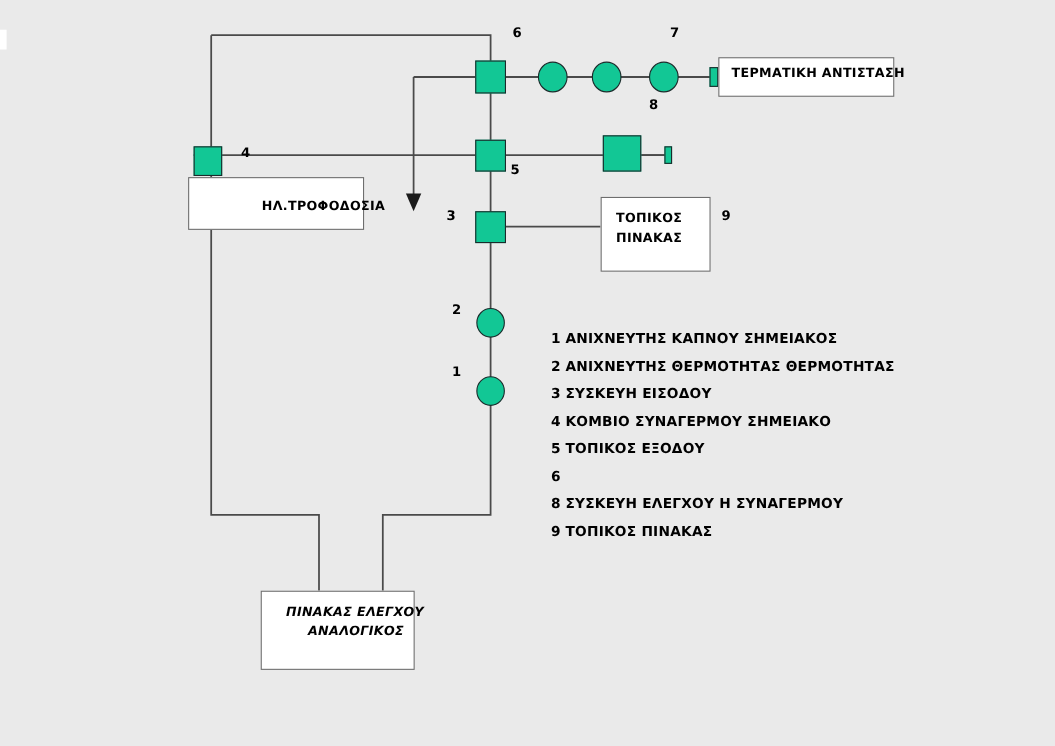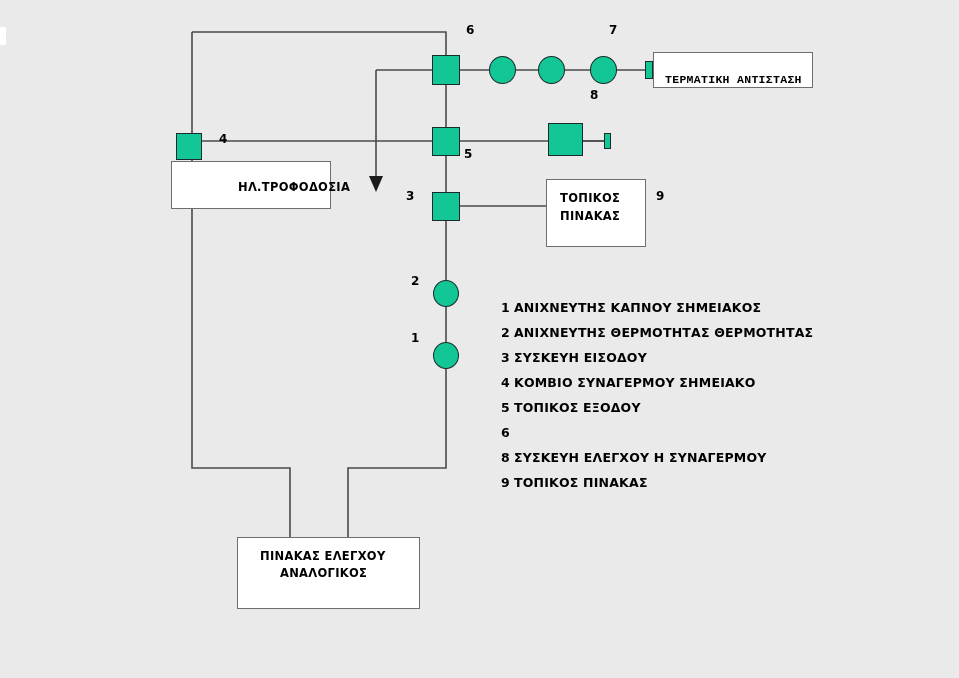--- a/index.html
+++ b/index.html
@@ -147,33 +147,33 @@
 
   <div class="node-term" style="left:604px; top:133px; width:7px; height:16px;"></div>
 
   <div class="node-sq" style="left:432px; top:192px; width:28px; height:29px;"></div>
 
   <div class="node-circle" style="left:433px; top:280px; width:26px; height:27px;"></div>
 
   <div class="node-circle" style="left:433px; top:342px; width:26px; height:27px;"></div>
 
   <div class="box-white" style="left:653px; top:52px; width:160px; height:36px;">
-    <span class="box-line" style="left:11px; top:20px;font-family:Liberation Mono, monospace;">ΤΕΡΜΑΤΙΚΗ ΑΝΤΙΣΤΑΣΗ</span>
+    <span class="box-line" style="left:11px; top:6px;">ΤΕΡΜΑΤΙΚΗ ΑΝΤΙΣΤΑΣΗ</span>
   </div>
 
   <div class="box-white" style="left:171px; top:161px; width:160px; height:48px;">
     <span class="box-line" style="left:66px; top:18px;">ΗΛ.ΤΡΟΦΟΔΟΣΙΑ</span>
   </div>
 
   <div class="box-white" style="left:546px; top:179px; width:100px; height:68px;">
     <span class="box-line" style="left:13px; top:11px;">ΤΟΠΙΚΟΣ</span>
     <span class="box-line" style="left:13px; top:29px;">ΠΙΝΑΚΑΣ</span>
   </div>
 
-  <div class="box-white" style="left:237px; top:537px; width:183px; height:72px;">
+  <div class="box-white" style="left:237px; top:537px; width:140px; height:72px;font-style:italic;">
     <span class="box-line" style="left:22px; top:11px;">ΠΙΝΑΚΑΣ ΕΛΕΓΧΟΥ</span>
     <span class="box-line" style="left:22px; top:28px;margin-left:20px;">ΑΝΑΛΟΓΙΚΟΣ</span>
   </div>
 
   <span class="label-num" style="left:466px; top:23px;">6</span>
   <span class="label-num" style="left:609px; top:23px;">7</span>
   <span class="label-num" style="left:590px; top:88px;">8</span>
   <span class="label-num" style="left:219px; top:132px;">4</span>
   <span class="label-num" style="left:464px; top:147px;">5</span>
   <span class="label-num" style="left:406px; top:189px;">3</span>

